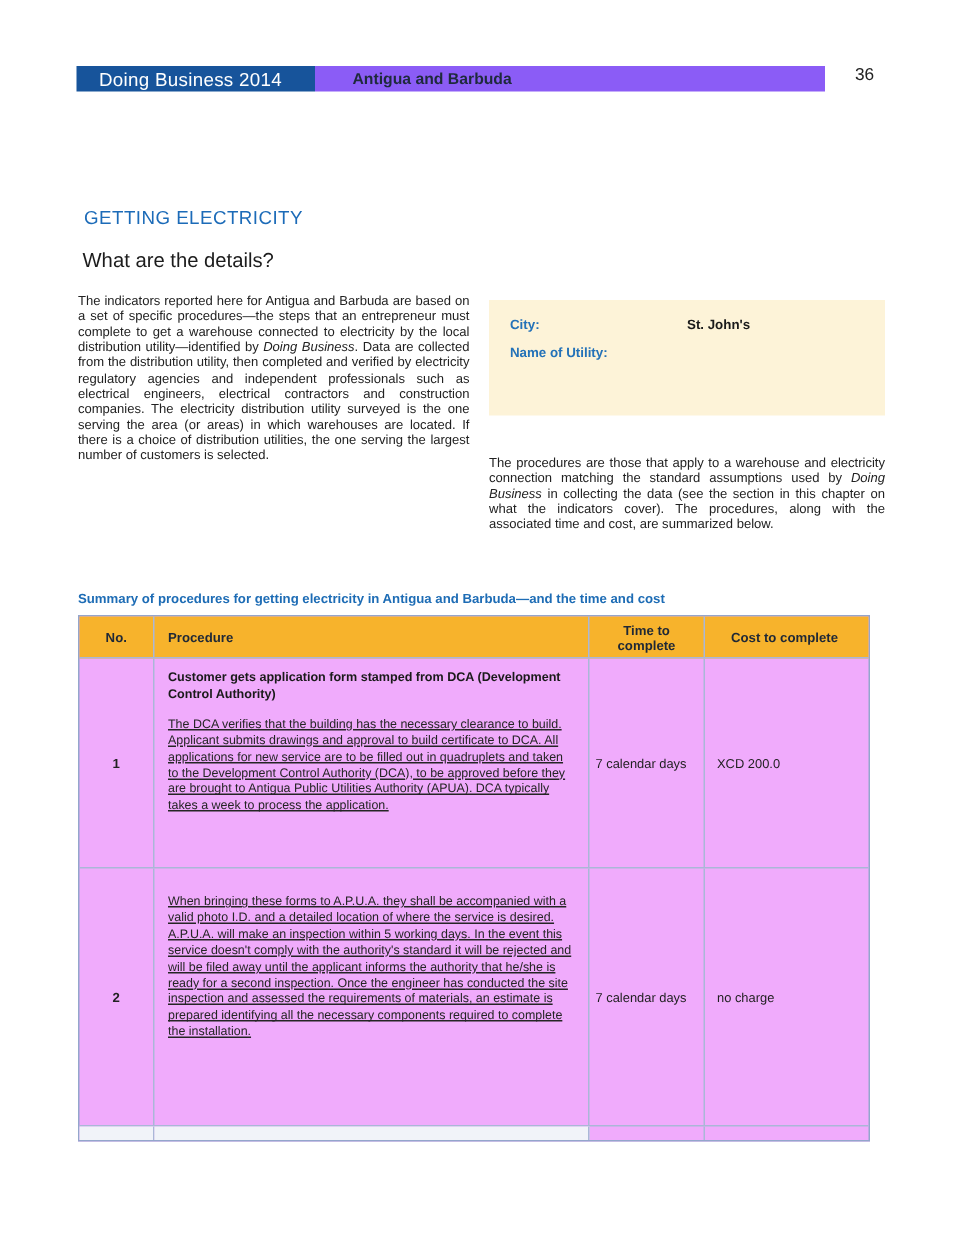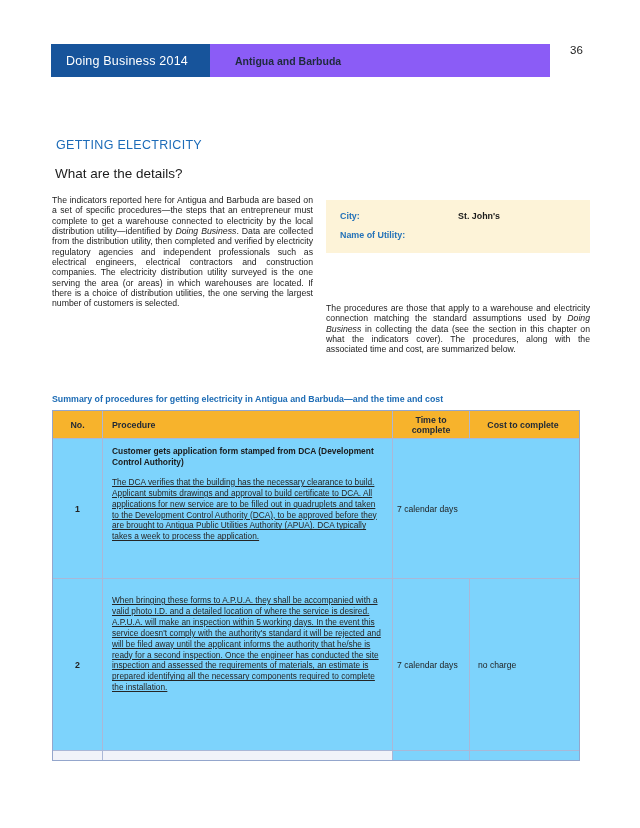--- a/index.html
+++ b/index.html
@@ -1,21 +1,21 @@
 <!DOCTYPE html>
 <html><head>
 <meta charset="utf-8">
 <style>
   * { margin:0; padding:0; box-sizing:border-box; }
   html,body { background:#ffffff; }
   body { font-family:"Liberation Sans", sans-serif; color:#1f1f1f; }
   .page { position:relative; width:640px; height:828px; background:#ffffff; overflow:hidden; }
 
   
-  .header-bar { position:absolute; left:51px; top:44px; width:499px; height:33px; display:flex; }
+  .header-bar { position:absolute; left:51px; top:44px; width:499px; height:17px; display:flex; }
   .brand-seg { width:159px; background:#17549B; color:#ffffff; display:flex; align-items:center;
                padding-left:15px; font-size:12.5px; letter-spacing:0.2px; }
   .country-seg { width:340px; background:#8b5cf6; color:#1E2A3C; display:flex; align-items:center;
                  padding-left:25px; font-size:10.5px; font-weight:bold; }
   .page-num { position:absolute; left:570px; top:44px; font-size:11.5px; color:#222; }
 
   
   .h1 { position:absolute; left:56px; top:138px; font-size:12.5px; color:#1C6BB8; letter-spacing:0.3px; }
   .h2 { position:absolute; left:55px; top:166px; font-size:13.5px; color:#1c1c1c; }
 
@@ -23,28 +23,28 @@
   .col-left { position:absolute; left:52px; top:195px; width:261px; font-size:8.7px;
               line-height:10.35px; text-align:justify; color:#222; }
   .col-right-note { position:absolute; left:326px; top:303px; width:264px; font-size:8.7px;
                     line-height:10.3px; text-align:justify; color:#222; }
   .ital { font-style:italic; }
 
   
   .conn-box { position:absolute; left:326px; top:200px; width:264px; }
   .conn-head { background:#FBD9A0; height:33px; display:flex; align-items:center; padding-left:14px;
                font-size:8.9px; font-weight:bold; color:#1F4E79; letter-spacing:0.1px; }
-  .conn-body { background:#FDF3D8; height:53px; padding:11px 21px 0 14px; }
+  .conn-body { background:#FDF3D8; height:77px; padding:11px 21px 0 14px; }
   .conn-row { display:flex; margin-bottom:8px; }
   .conn-label { width:118px; flex:none; font-size:8.9px; font-weight:bold; color:#2472B8; }
   .conn-value { flex:1; font-size:8.9px; font-weight:bold; color:#1a1a1a; line-height:11px; }
 
   
   .tbl-caption { position:absolute; left:52px; top:394px; font-size:8.8px; font-weight:bold; color:#1D6CB5; }
-  .tbl { position:absolute; left:52px; top:410px; width:528px; border:1.5px solid #94A6CC; background:#7dd3fc; }
+  .tbl { position:absolute; left:52px; top:410px; width:528px; border:1.5px solid #94A6CC; background:#f0abfc; }
   .trow { display:grid; grid-template-columns:50px 290px 77px 106px; border-bottom:1px solid #AAB7D7; }
   .trow:last-child { border-bottom:none; }
   .tcell { border-right:1px solid #AAB7D7; }
   .tcell:last-child { border-right:none; }
 
   .thead-row { background:#F7B32C; min-height:28px; }
   .thead-row .tcell { display:flex; align-items:center; justify-content:center; text-align:center;
                       font-size:8.8px; font-weight:bold; color:#1F2836; line-height:10px; padding:3px 2px; }
   .thead-row .tcell.proc-h { justify-content:flex-start; text-align:left; padding-left:9px; }
 
@@ -101,20 +101,21 @@
       <div class="tcell">Cost to complete</div>
     </div>
 
     <div class="trow row1">
       <div class="tcell num-cell">1</div>
       <div class="tcell proc-cell">
         <div class="proc-title">Customer gets application form stamped from DCA (Development Control Authority)</div>
         <div class="proc-desc">The DCA verifies that the building has the necessary clearance to build. Applicant submits drawings and approval to build certificate to DCA. All applications for new service are to be filled out in quadruplets and taken to the Development Control Authority (DCA), to be approved before they are brought to Antigua Public Utilities Authority (APUA). DCA typically takes a week to process the application.</div>
       </div>
       <div class="tcell time-cell">7 calendar days</div>
+      <div class="tcell cost-cell">XCD 200.0</div>
     </div>
 
     <div class="trow row2">
       <div class="tcell num-cell">2</div>
       <div class="tcell proc-cell">
         <div class="proc-desc">When bringing these forms to A.P.U.A. they shall be accompanied with a valid photo I.D. and a detailed location of where the service is desired. A.P.U.A. will make an inspection within 5 working days. In the event this service doesn't comply with the authority's standard it will be rejected and will be filed away until the applicant informs the authority that he/she is ready for a second inspection. Once the engineer has conducted the site inspection and assessed the requirements of materials, an estimate is prepared identifying all the necessary components required to complete the installation.</div>
       </div>
       <div class="tcell time-cell">7 calendar days</div>
       <div class="tcell cost-cell">no charge</div>
     </div>

